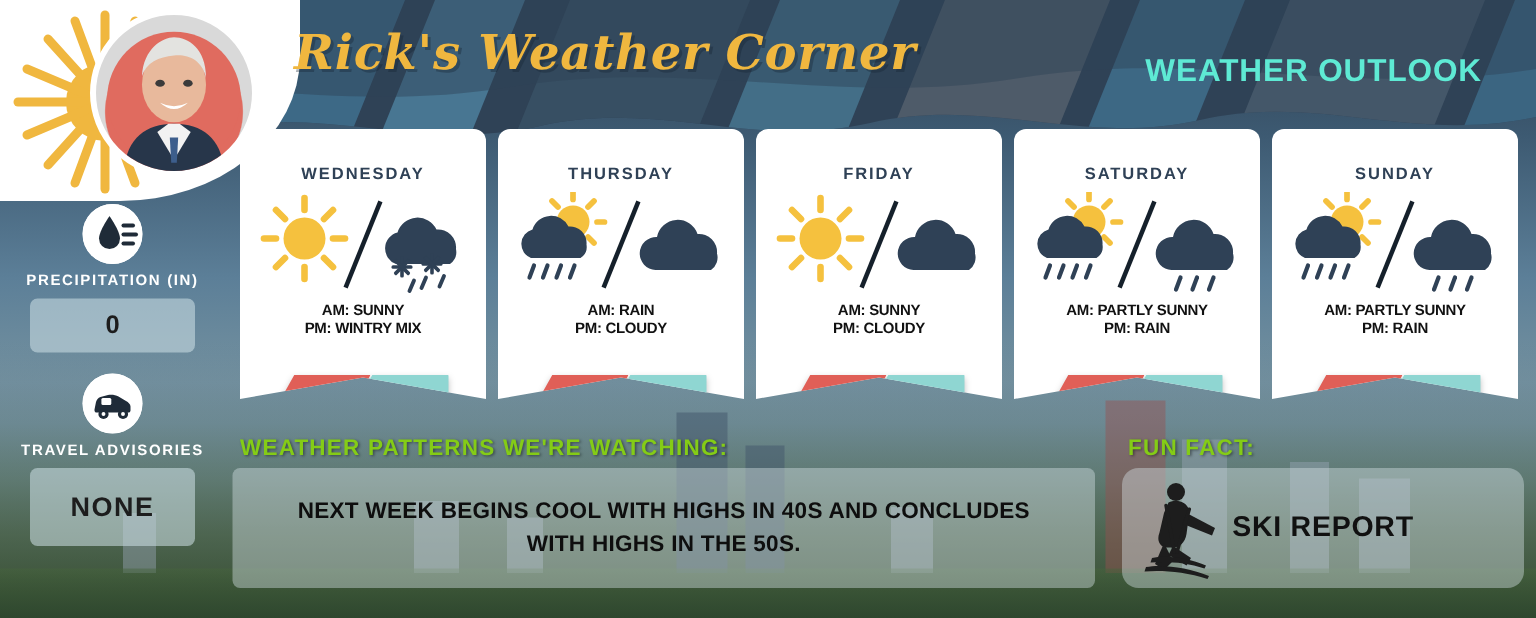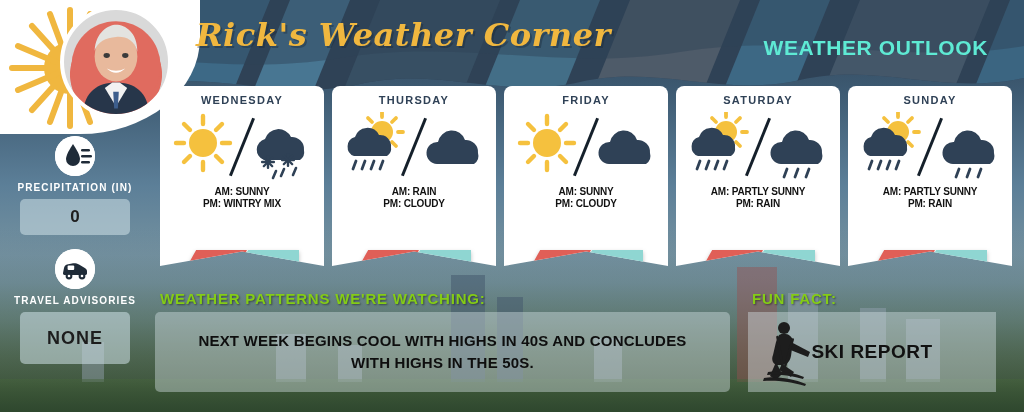--- a/index.html
+++ b/index.html
@@ -81,21 +81,21 @@
     font-size:17px; font-weight:bold; color:#1d1d1d;
   }
   .rail-value.tall { height:52px; font-size:18px; letter-spacing:1px; }
 
   
   .cards { position:absolute; left:160px; top:86px; width:864px; height:180px; display:flex; gap:8px; }
   .card {
     position:relative; width:164px; background:#fff;
     border-radius:8px 8px 0 0;
     clip-path:polygon(0 0,100% 0,100% 100%,50% 92%,0 100%);
-    padding-top:8px;
+    padding-top:24px;
   }
   .card-day {
     text-align:center; font-size:11px; font-weight:bold;
     color:#2f4156; letter-spacing:1.3px;
   }
   .icon-row { height:76px; position:relative; margin-top:2px; }
   .wx { position:absolute; }
   .wx.left  { left:12px;  top:4px; }
   .wx.right { right:10px; top:18px; }
   .slash {
@@ -135,22 +135,22 @@
 
   .pat-panel {
     position:absolute; left:155px; top:312px; width:575px; height:80px;
     background:rgba(214,226,232,.42); border-radius:5px;
     display:flex; align-items:center; justify-content:center; text-align:center;
     padding:0 42px;
   }
   .pat-text { font-size:15px; font-weight:bold; color:#0e0e0e; line-height:1.45; letter-spacing:.2px; }
 
   .fun-panel {
-    position:absolute; left:748px; top:312px; width:248px; height:80px;
-    background:rgba(214,226,232,.42); border-radius:0;
+    position:absolute; left:748px; top:312px; width:268px; height:80px;
+    background:rgba(214,226,232,.42); border-radius:11px;
     display:flex; align-items:center; justify-content:center;
   }
   .fun-text { font-size:19px; font-weight:bold; color:#111; letter-spacing:.5px; }
   .skier { position:absolute; left:10px; top:6px; width:74px; height:68px; }
 </style>
 </head>
 <body>
 
 <div id="stage">
 

